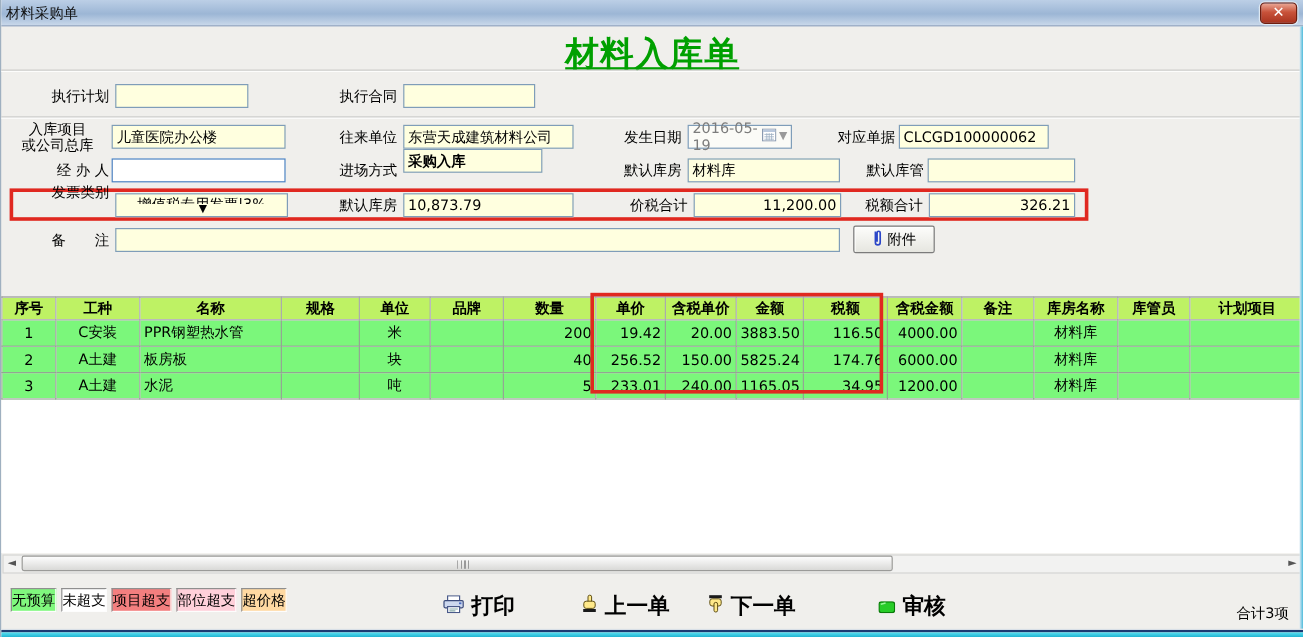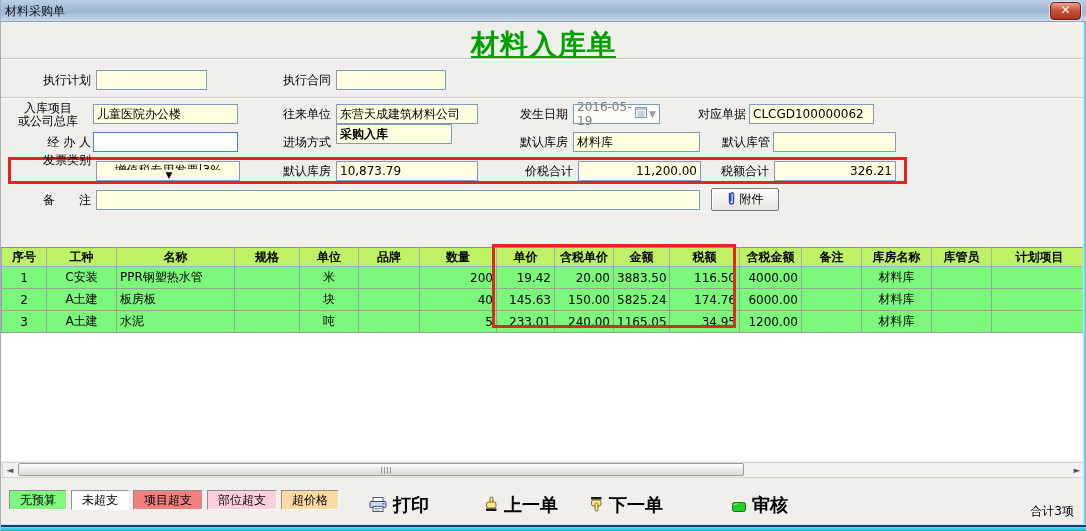--- a/index.html
+++ b/index.html
@@ -82,21 +82,21 @@
   .hscroll .left { left:1px; } .hscroll .right { right:1px; }
   .hthumb {
     position:absolute; left:15px; top:0px; width:726px; height:13px;
     background:linear-gradient(180deg,#fdfdfd,#d9d9d7);
     border:1px solid #9b9b99; border-radius:2px; cursor:grab;
   }
   .hgrip { position:absolute; left:50%; top:3px; width:10px; height:7px;
     background:repeating-linear-gradient(90deg,#999 0 1px,transparent 1px 3px); }
   
   .legend { position:absolute; left:8px; top:490px; display:flex; gap:4px; }
-  .chip { height:20px; line-height:18px; padding:0 10px;
+  .chip { height:20px; line-height:18px; padding:0 0;
     border:1px solid; border-color:#8f8f8f #fdfdfd #fdfdfd #8f8f8f; }
   .chip0 { background:#80f87e; } .chip1 { background:#ffffff; }
   .chip2 { background:#f37f7f; } .chip3 { background:#ffd0da; } .chip4 { background:#ffd9a2; }
   .action { position:absolute; top:493px; display:flex; align-items:center; gap:6px;
     font-weight:bold; font-size:18px; cursor:pointer; }
   .status-total { position:absolute; right:12px; top:503px; }
   
   .right-edge { position:absolute; top:22px; right:0; bottom:7px; width:3px;
     background:linear-gradient(90deg,#d5e7f2,#46b9da); }
   .bottom-edge { position:absolute; left:0; right:0; bottom:0; height:7px; }
@@ -239,21 +239,21 @@
           <td class="ac"></td>
         </tr>
         <tr>
           <td class="ac">2</td>
           <td class="ac">A土建</td>
           <td class="al">板房板</td>
           <td class="ac"></td>
           <td class="ac">块</td>
           <td class="ac"></td>
           <td class="ar">40</td>
-          <td class="ar">145.63</td>
+          <td class="ar">256.52</td>
           <td class="ar">150.00</td>
           <td class="ar">5825.24</td>
           <td class="ar">174.76</td>
           <td class="ar">6000.00</td>
           <td class="al"></td>
           <td class="ac">材料库</td>
           <td class="ac"></td>
           <td class="ac"></td>
         </tr>
         <tr>

